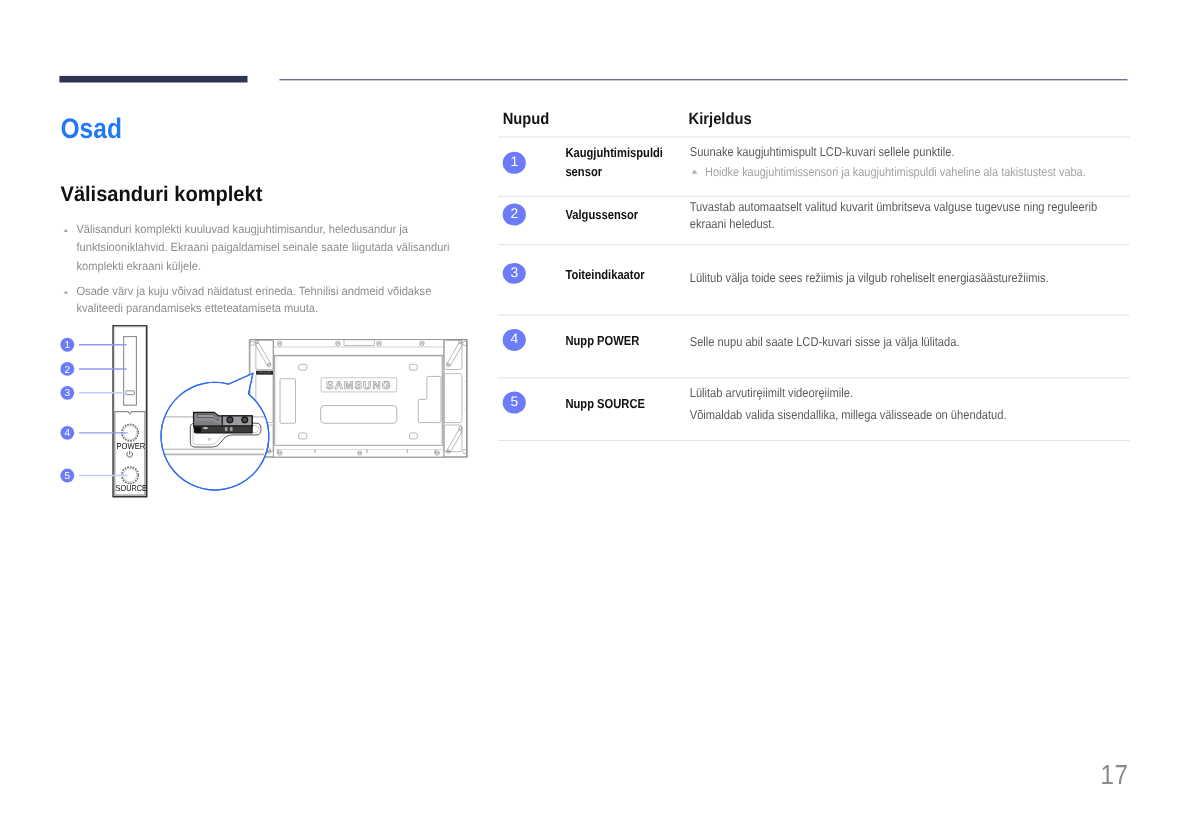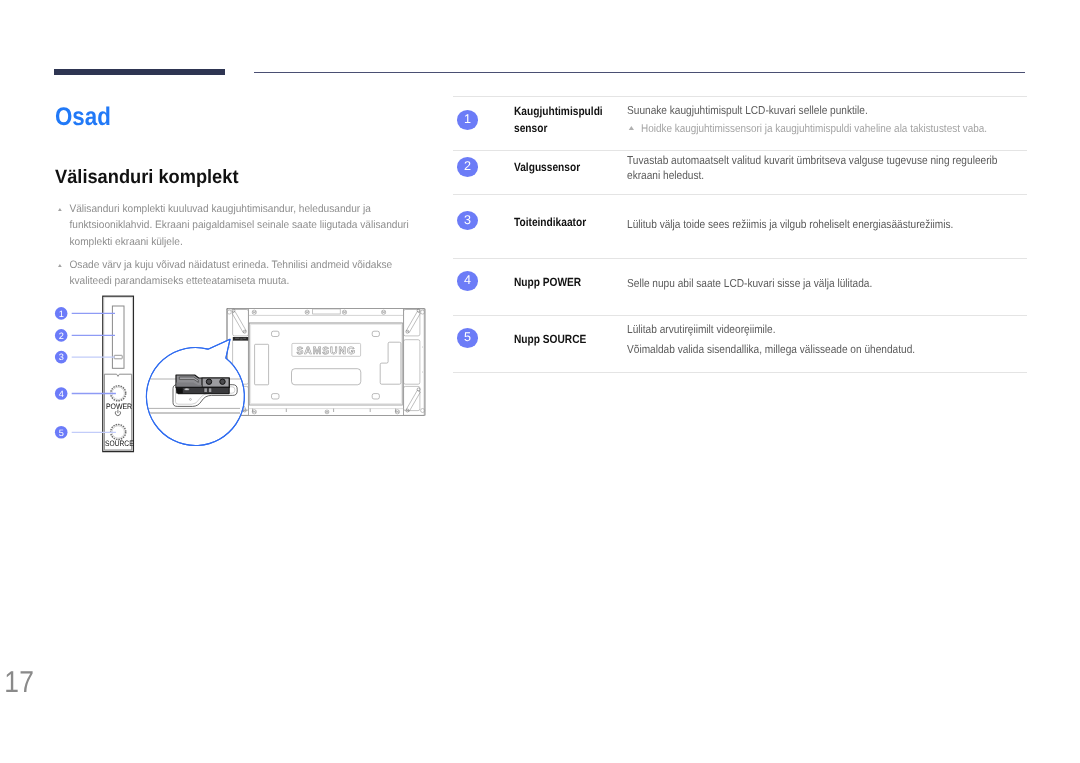--- a/index.html
+++ b/index.html
@@ -30,41 +30,45 @@
   .th-2{left:172.5px;}
   .trow{position:relative;border-top:1px solid #e4e4e4;}
   .badge{position:absolute;left:3.8px;width:21.6px;height:19.8px;border-radius:50%;background:#6c7cf7;
          color:#fff;font-size:12.6px;line-height:19.9px;text-align:center;font-weight:400;}
   .cell-name{position:absolute;left:60.6px;width:128px;font-size:11.9px;font-weight:700;color:#111;line-height:17.4px;
              transform:scaleX(0.855);transform-origin:0 0;}
   .cell-desc{position:absolute;left:174px;width:456px;font-size:11.6px;color:#5a5a5a;line-height:16.6px;
              transform:scaleX(0.873);transform-origin:0 0;}
   .cell-desc .sub{position:relative;padding-left:16px;color:#a3a3a3;font-size:11.4px;}
   .cell-desc .sub .tri{position:absolute;left:2px;top:6px;width:0;height:0;border-left:3px solid transparent;border-right:3px solid transparent;border-bottom:4px solid #b0b0b0;}
-  .pagenum{position:absolute;left:0;top:666px;width:1026px;font-size:30px;color:#8a8a8a;letter-spacing:0.6px;}
+  .pagenum{position:absolute;left:0;top:691px;width:1026px;text-align:right;font-size:25px;color:#8a8a8a;letter-spacing:0.6px;}
   .pagenum span{display:inline-block;transform:scaleX(0.88);transform-origin:100% 0;}
   
   .diagram{position:absolute;left:40px;top:292px;width:400px;height:180px;}
   .diagram svg{display:block;shape-rendering:geometricPrecision;}
   .diagram{will-change:transform;}
   .diagram svg text{-webkit-font-smoothing:antialiased;text-rendering:geometricPrecision;}
 </style>
 </head>
 <body>
 
 <div class="page">
   <div class="rule-thick"></div>
   <div class="rule-thin"></div>
   <div class="chapter-title">Osad</div>
   <div class="section-title">Välisanduri komplekt</div>
   <div class="bullets">
       <div class="bullet"><span class="tri"></span><span>Välisanduri komplekti kuuluvad kaugjuhtimisandur, heledusandur ja funktsiooniklahvid. Ekraani paigaldamisel seinale saate liigutada välisanduri komplekti ekraani küljele.</span></div>
       <div class="bullet"><span class="tri"></span><span>Osade värv ja kuju võivad näidatust erineda. Tehnilisi andmeid võidakse kvaliteedi parandamiseks etteteatamiseta muuta.</span></div>
     </div>
   <div class="tbl">
+      <div class="thead">
+        <div class="th th-1">Nupud</div>
+        <div class="th th-2">Kirjeldus</div>
+      </div>
       <div class="trow" style="height: 52.6px;">
         <div class="badge" style="top: 13px;">1</div>
         <div class="cell-name" style="top: 5.7px;">Kaugjuhtimispuldi sensor</div>
         <div class="cell-desc" style="top: 4px; line-height: 19.4px;">
           <div>Suunake kaugjuhtimispult LCD-kuvari sellele punktile.</div>
           <div class="sub"><span class="tri"></span><span>Hoidke kaugjuhtimissensori ja kaugjuhtimispuldi vaheline ala takistustest vaba.</span></div>
         </div>
       </div>
       <div class="trow" style="height: 43.6px;">
         <div class="badge" style="top: 6.7px;">2</div>

